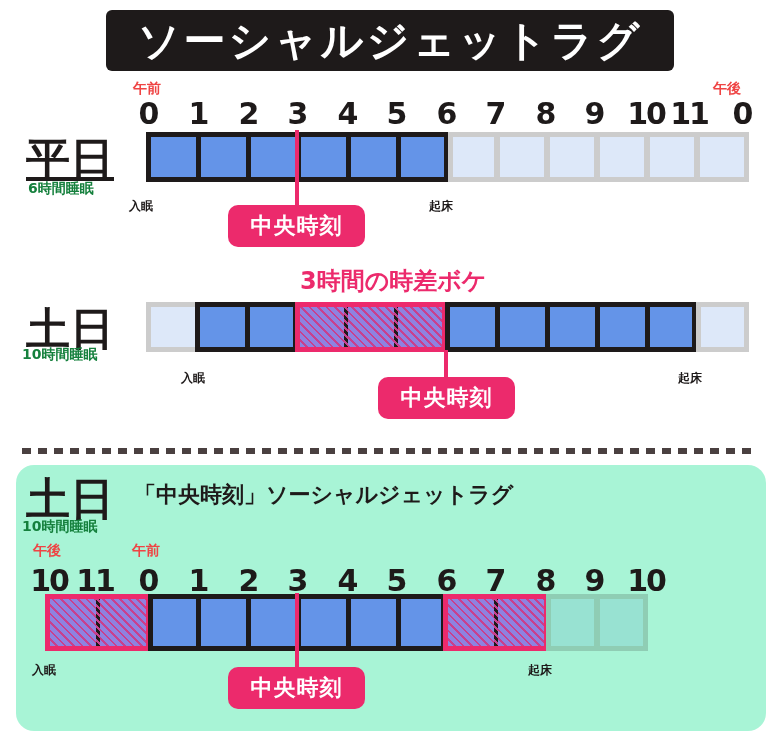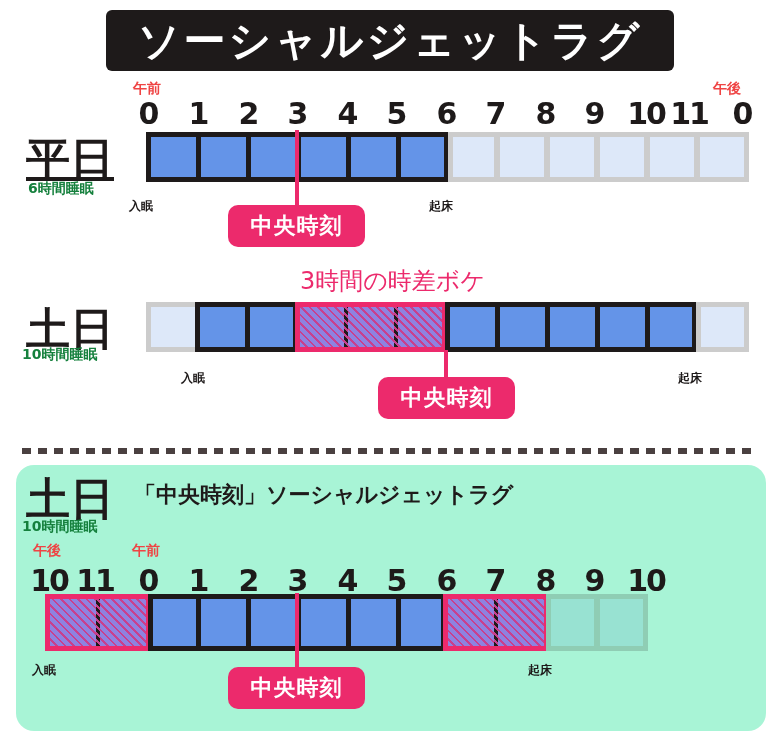--- a/index.html
+++ b/index.html
@@ -19,21 +19,21 @@
   .cell { position: absolute; height: 50px; }
   .c-dark { background: #6494e8; border: 5px solid #1e1a1a; }
   .c-light { background: #dde8f9; border: 5px solid #cccccc; }
   .c-teal { background: #98e2d2; border: 5px solid #8fcdb4; }
   .c-pink { border: 5px solid #ec2a6c;
     background: repeating-linear-gradient(45deg, #8e82e0 0px, #8e82e0 4px, #c8408e 4px, #c8408e 6px); }
 
   .pink-line { background: #ec2a6c; width: 4px; }
   .pink-tag { background: #ec2a6c; color: #fff; font-size: 22px; font-weight: bold; border-radius: 10px;
     display: flex; align-items: center; justify-content: center; letter-spacing: 1px; }
-  .gap-label { font-size: 24px; font-weight: normal; color: #ec2a6c; }
+  .gap-label { font-size: 24px; font-weight: bold; color: #ec2a6c; }
 
   .dots { left: 22px; top: 448px; width: 736px; height: 6px;
     background: repeating-linear-gradient(90deg, #4a4040 0px, #4a4040 9px, transparent 9px, transparent 16px); }
 
   .green-panel { left: 16px; top: 465px; width: 750px; height: 266px; background: #a8f4d6; border-radius: 18px; }
   .panel-heading { font-size: 22px; font-weight: bold; color: #1e1a1a; }
 </style>
 </head>
 <body>
 

